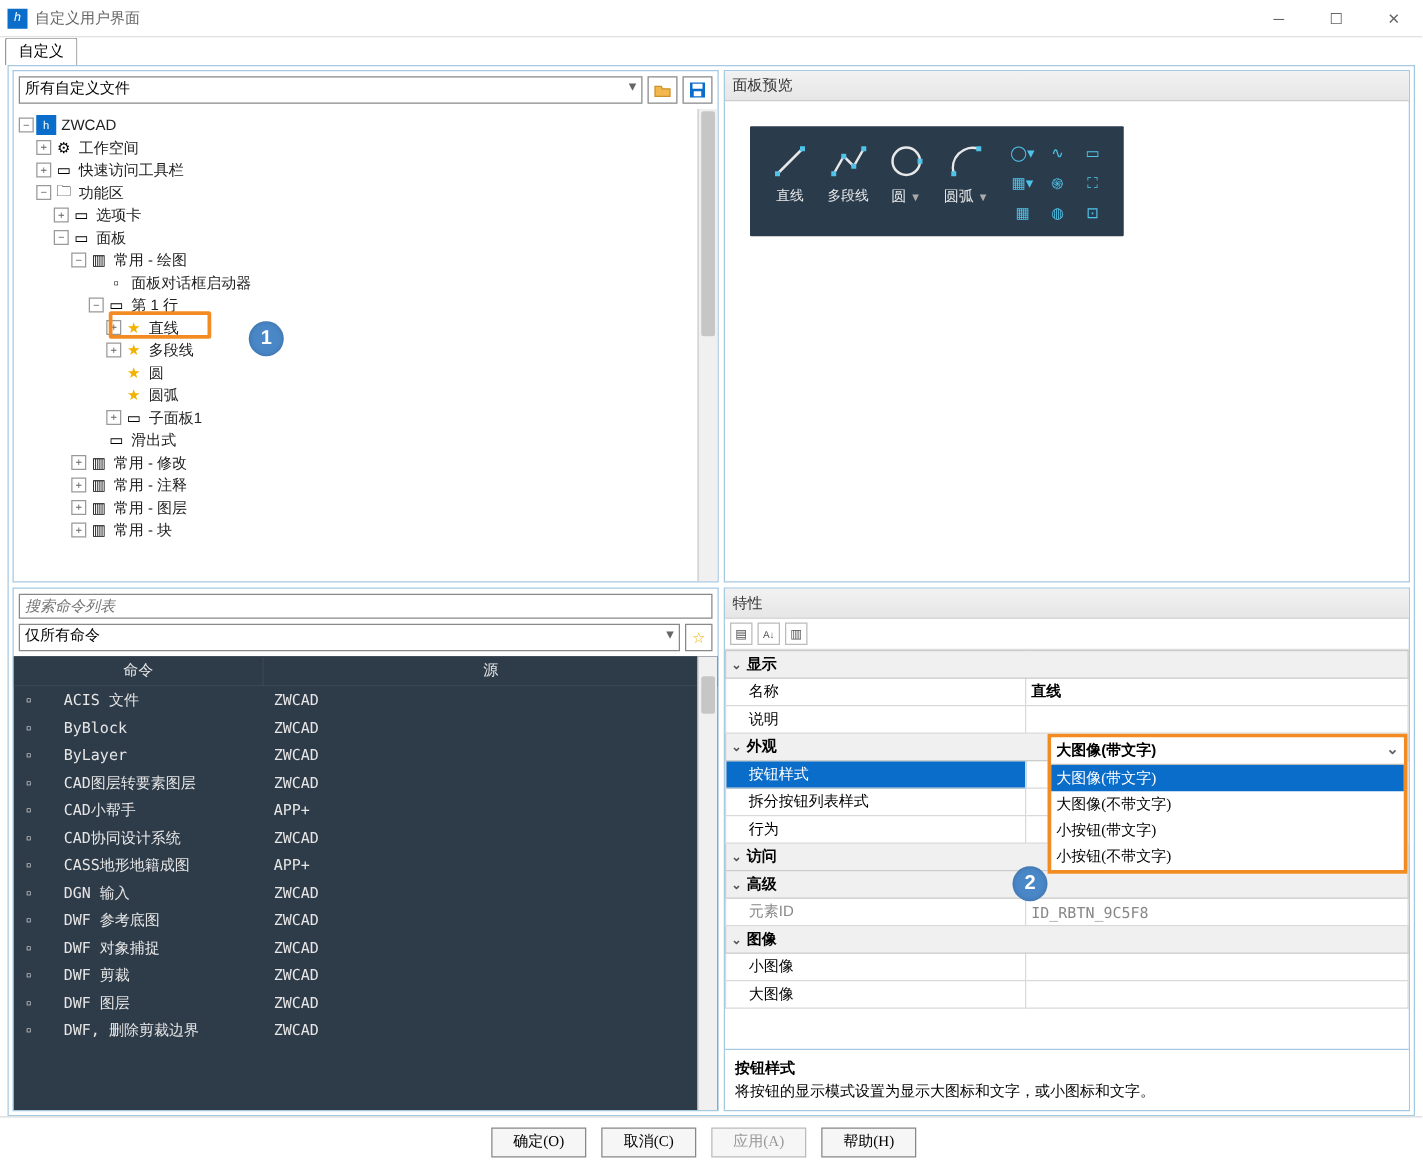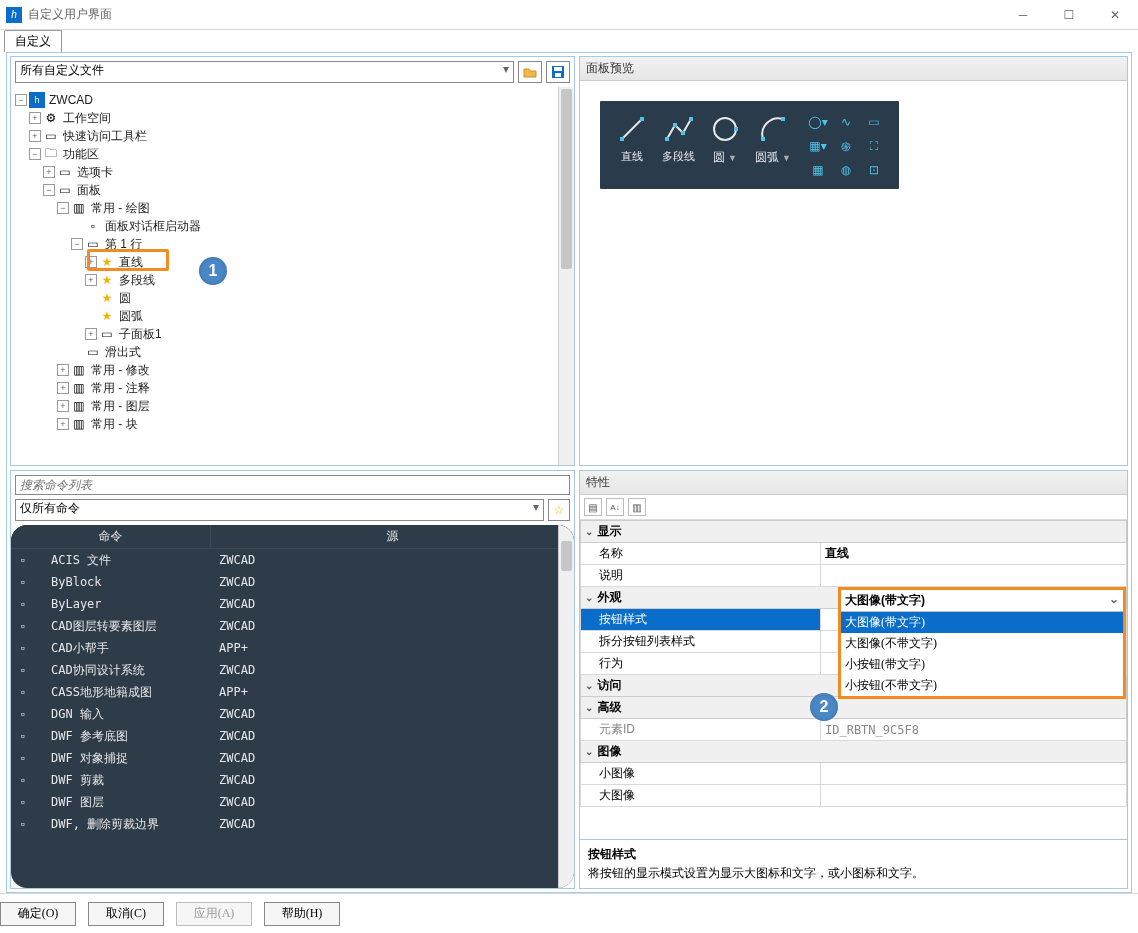--- a/index.html
+++ b/index.html
@@ -54,21 +54,21 @@
 .small-grid { display:grid; grid-template-columns:repeat(3, 26px); grid-auto-rows:22px; gap:2px; margin-left:4px; }
 .small-grid .cell { display:flex; align-items:center; justify-content:center; color:#4fc3e8; }
 
 
 .left-bottom { width: 565px; }
 .search-input { width:calc(100% - 8px); margin:4px; height:20px; border:1px solid #888; padding:0 4px; font-style:italic; color:#666; }
 .cmd-filter-row { display:flex; align-items:flex-end; gap:4px; padding:0 4px 4px 4px; }
 .cmd-select { flex:1; height:22px; border:1px solid #888; padding:0 4px; background:#fff; }
 .star-btn { width:22px; height:22px; border:1px solid #888; display:flex; align-items:center; justify-content:center; color:#f2b200; background:#fff; }
 
-.cmd-table-wrap { flex:1; overflow:auto; background:#2e3b49;border-radius:16px; }
+.cmd-table-wrap { flex:1; overflow:auto; background:#2e3b49; }
 .cmd-header { display:flex; background:#2e3b49; border-bottom:1px solid #3a4755; position:sticky; top:0; }
 .cmd-header .col { color:#e6e6e6; text-align:center; padding:3px 0; font-size:12px; }
 .col-cmd { width:200px; border-right:1px solid #3a4755; }
 .col-src { flex:1; }
 .cmd-row { display:flex; align-items:center; height:22px; color:#e6e6e6; }
 .cmd-row .ico { width:24px; display:flex; align-items:center; justify-content:center; }
 .cmd-row .c1 { width:176px; padding-left:16px; font-family:"SimSun", monospace; }
 .cmd-row .c2 { flex:1; padding-left:8px; font-family:"SimSun", monospace; }
 
 
@@ -84,21 +84,21 @@
 .prop-row.selected .k { background:#0a6dc9; color:#fff; }
 
 .prop-desc { border-top:1px solid #a6c9e2; padding:6px 8px; }
 .prop-desc .t { font-weight:bold; margin-bottom:2px; }
 
 .dropdown-open { position:absolute; border:3px solid #f28c22; background:#fff; z-index:5; }
 .dropdown-open .dd-display { background:#fff; padding:2px 4px; font-weight:bold; border-bottom:1px solid #bbb; display:flex; justify-content:space-between; }
 .dropdown-open .dd-item { padding:2px 4px; font-family:"SimSun"; }
 .dropdown-open .dd-item.sel { background:#0a6dc9; color:#fff; }
 
-.bottom-buttons { position:absolute; bottom:0; left:0; right:0; height:40px; display:flex; align-items:center; justify-content:flex-start; gap:12px; padding-right:12px; border-top:1px solid #d9d9d9; background:#fff; }
+.bottom-buttons { position:absolute; bottom:0; left:0; right:0; height:40px; display:flex; align-items:center; justify-content:center; gap:12px; padding-right:12px; border-top:1px solid #d9d9d9; background:#fff; }
 .btn { min-width:76px; height:24px; border:1px solid #888; background:#f6f6f6; padding:0 10px; display:flex; align-items:center; justify-content:center; font-family:"SimSun"; }
 .btn.disabled { color:#999; border-color:#bbb; }
 
 .scrollbar-v { position:absolute; right:0; top:0; bottom:0; width:16px; background:#f0f0f0; border-left:1px solid #ccc; }
 .scrollbar-v .thumb { position:absolute; left:2px; right:2px; background:#c6c6c6; border-radius:2px; }
 
 .chevron { font-size:10px; color:#555; margin-right:4px; }
 
 svg { overflow:visible; }
 </style>

